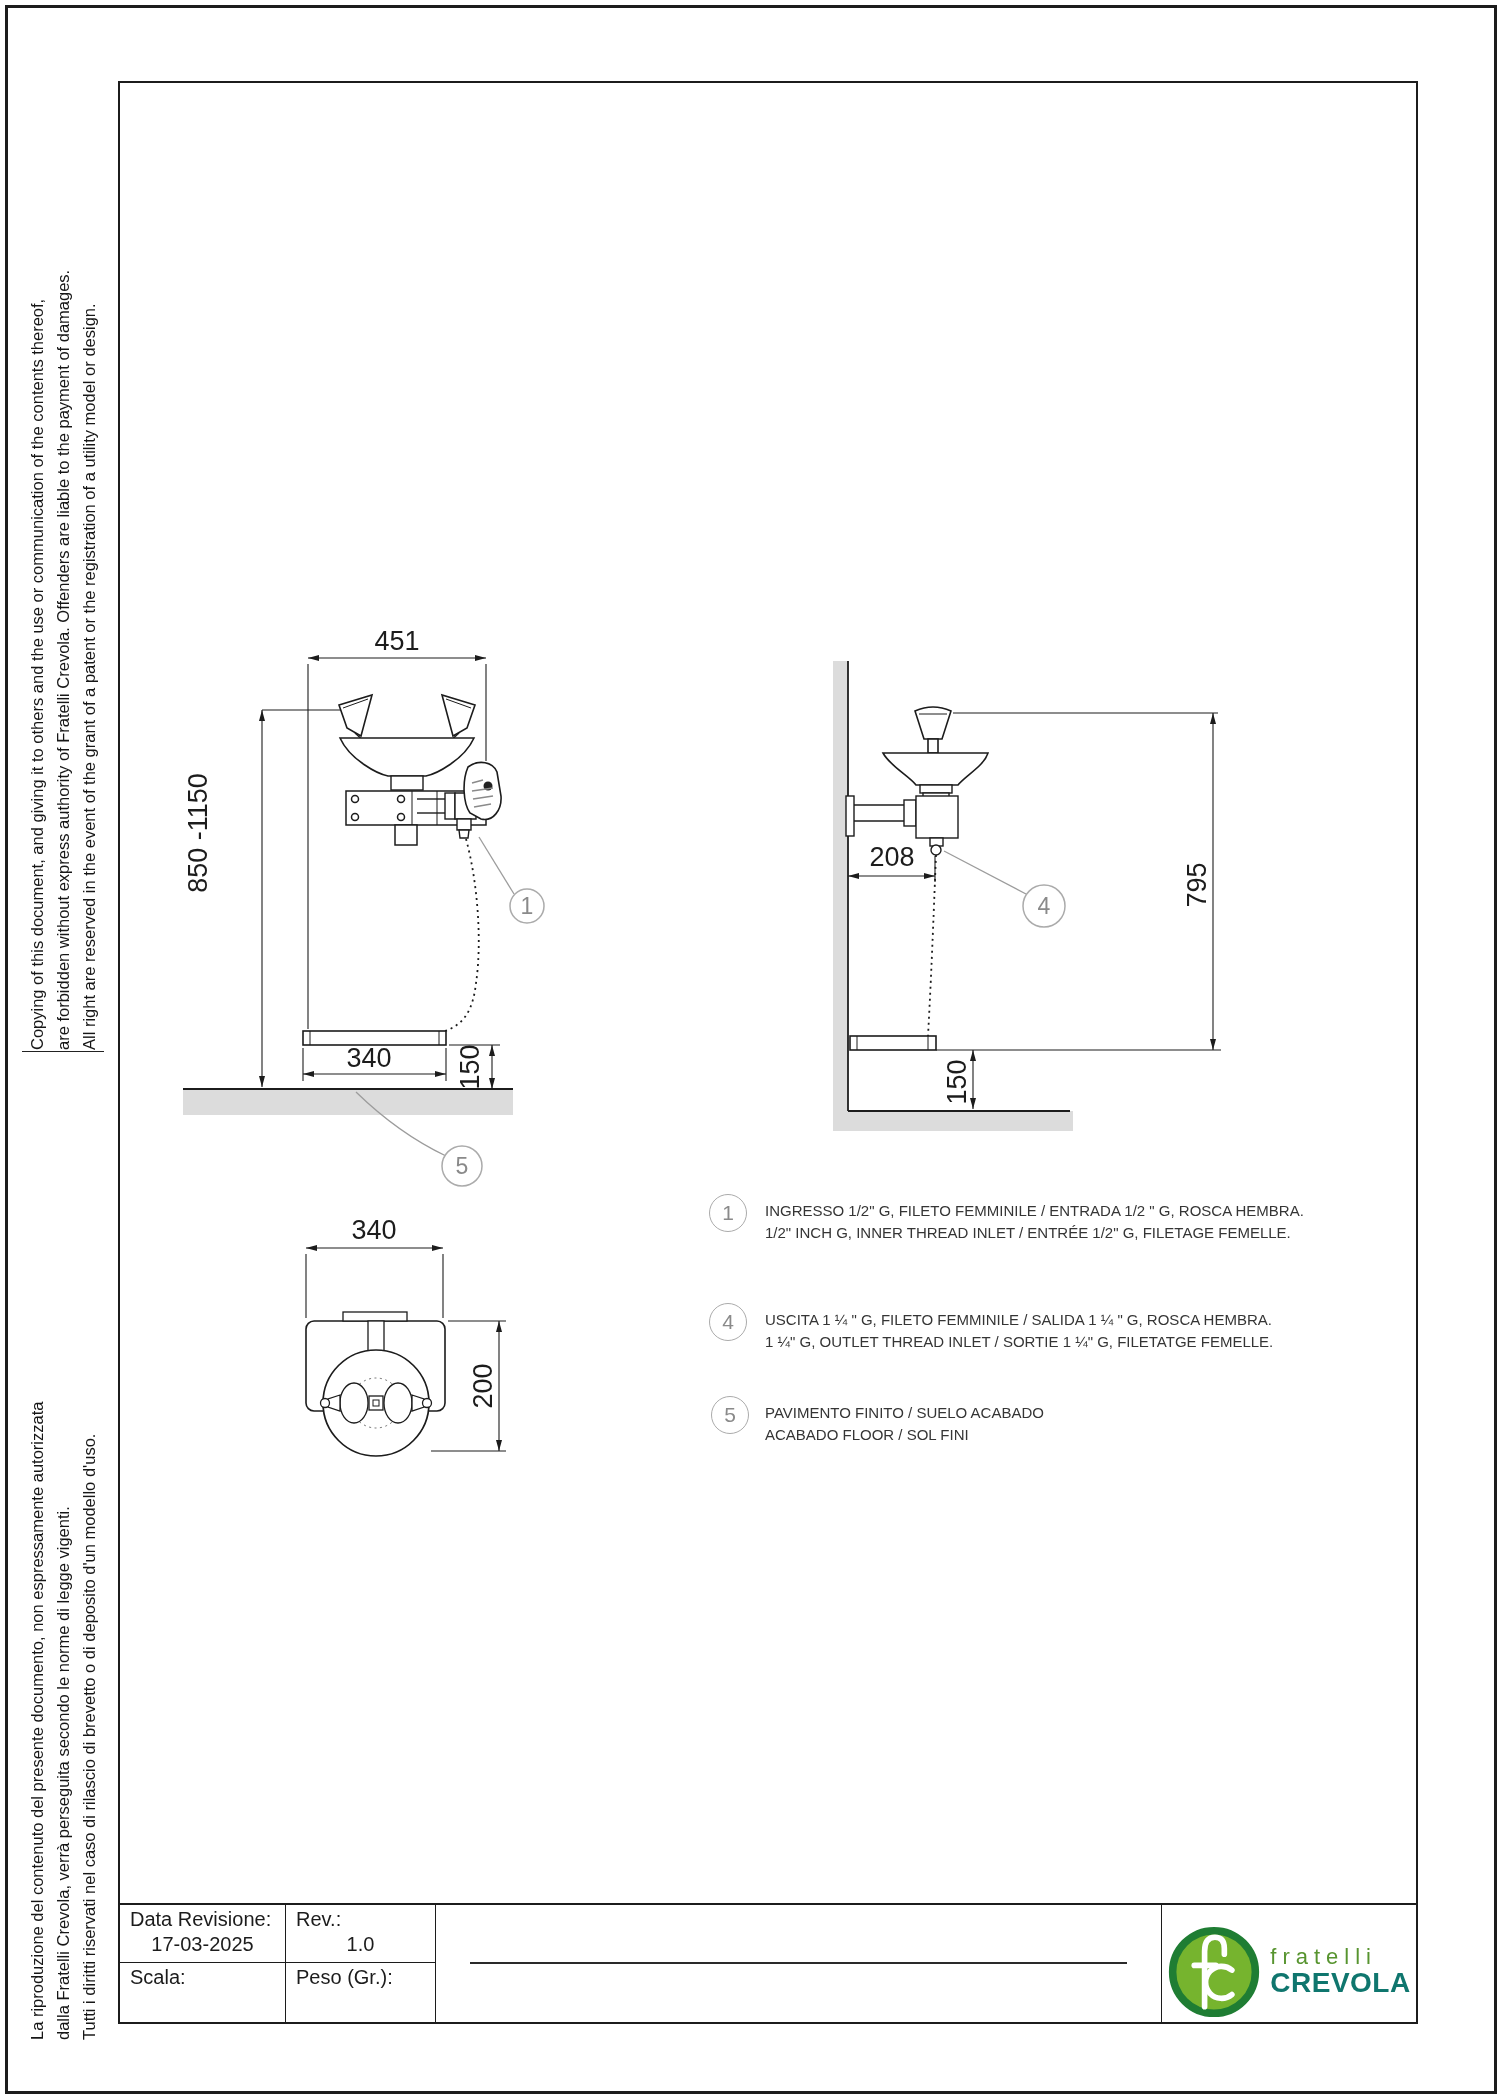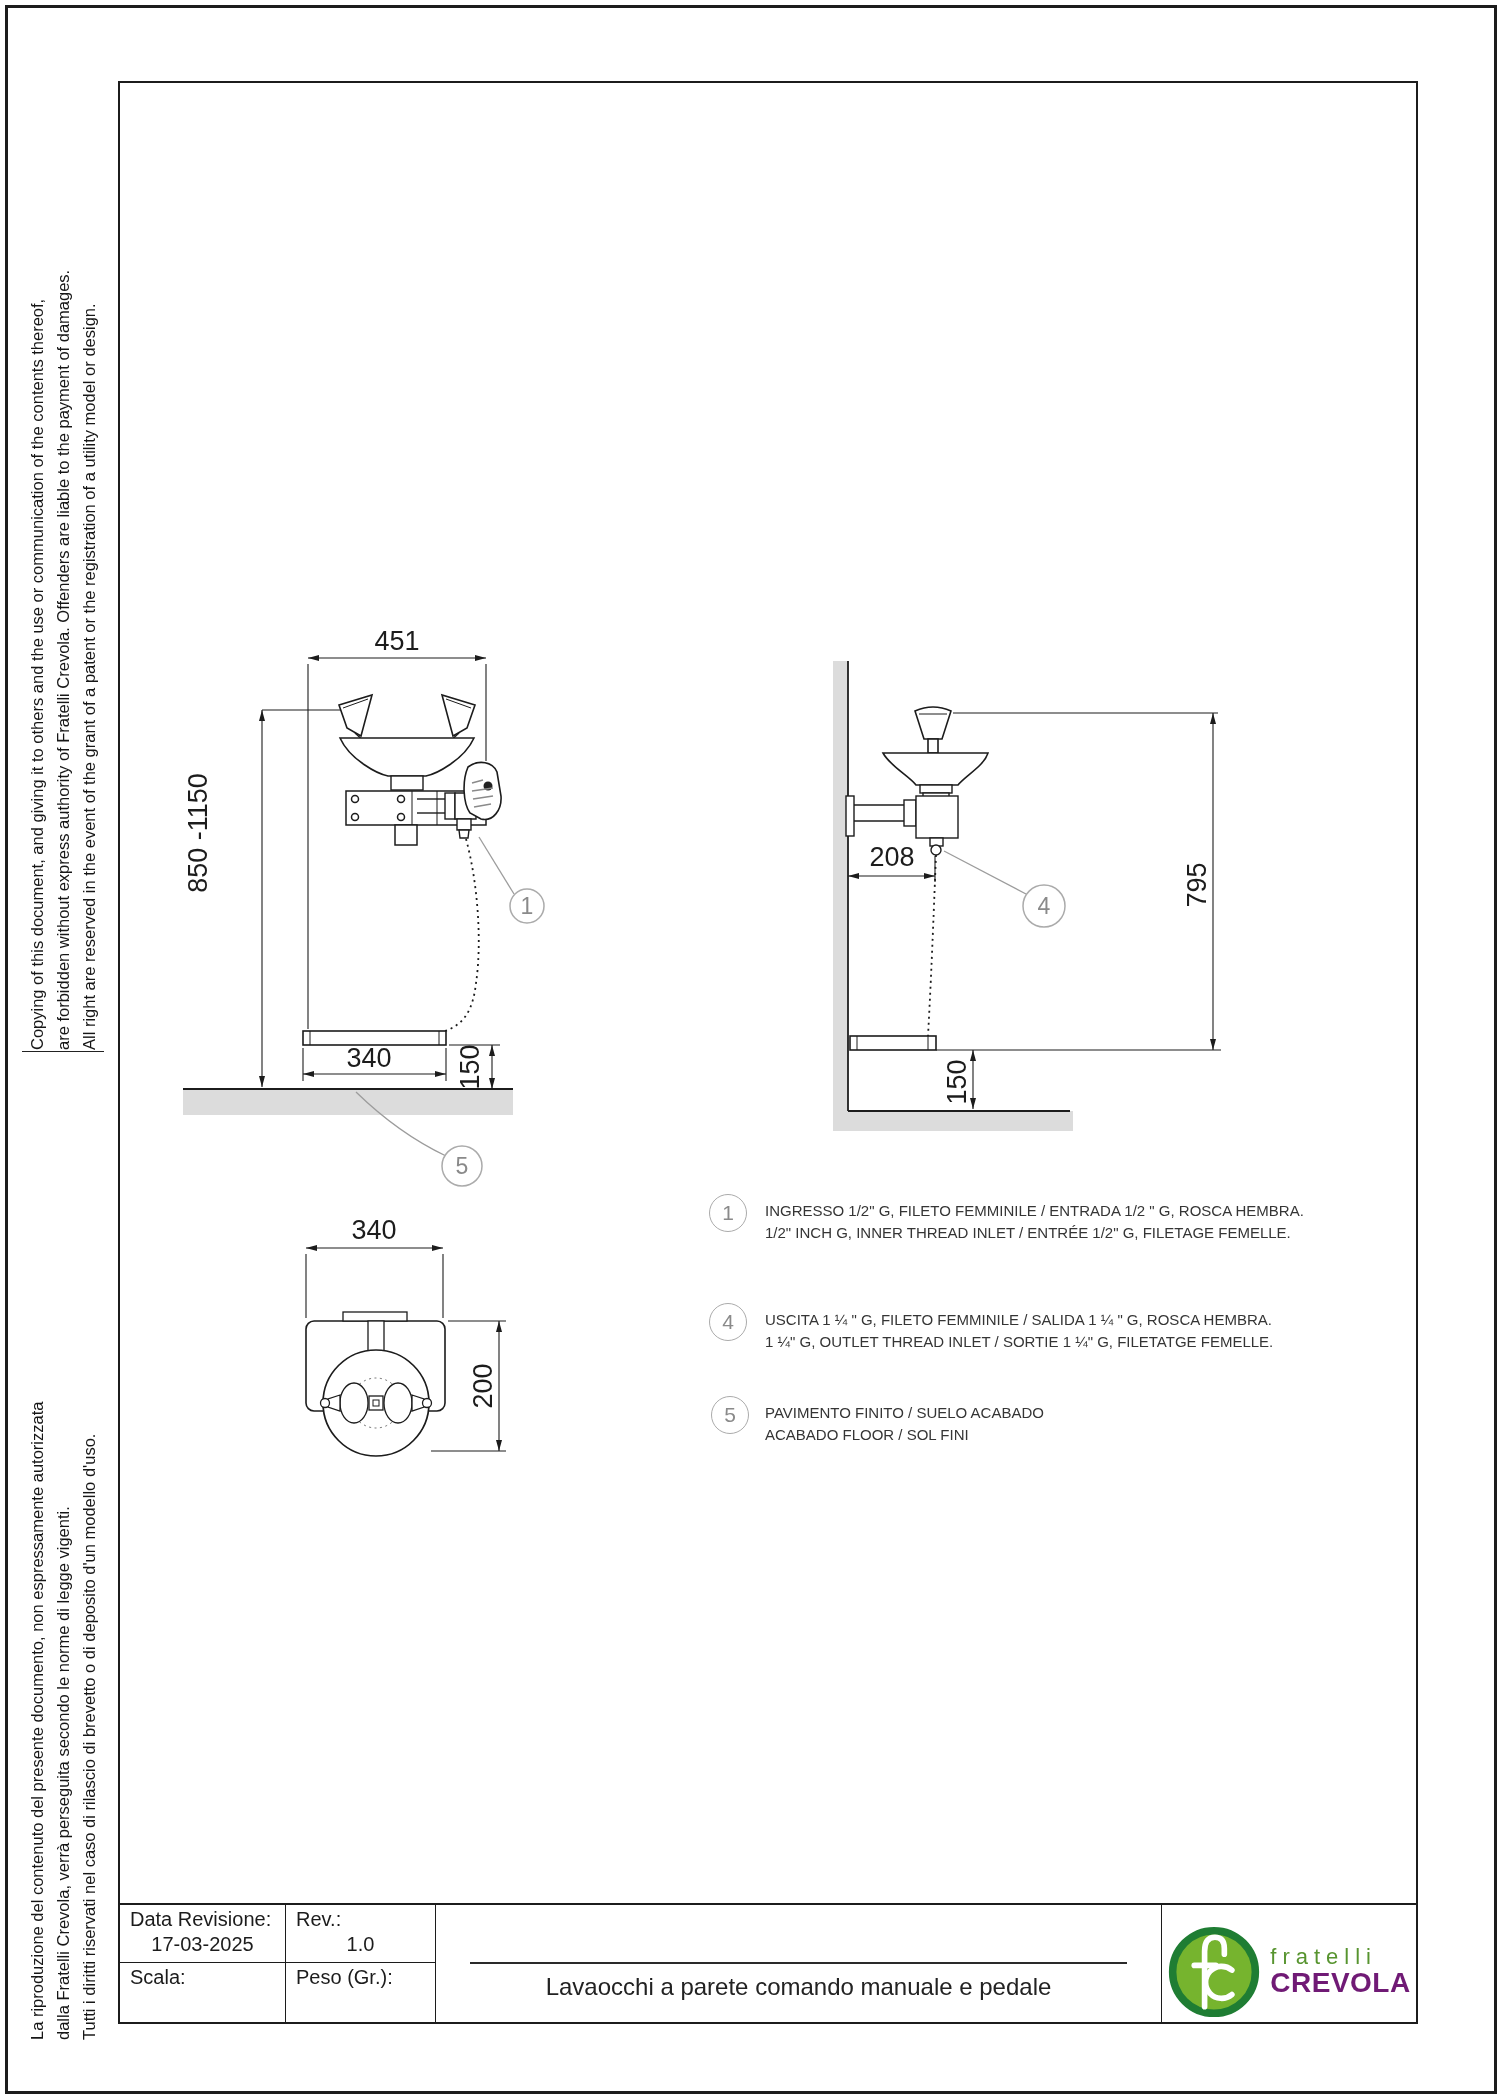--- a/index.html
+++ b/index.html
@@ -24,21 +24,21 @@
   .tb-cell .lbl{display:block;text-align:left;}
   .tb-cell .val{display:block;text-align:center;margin-top:2px;}
   .tb-bb{border-bottom:1.5px solid #1c1c1c;}
   .tb-center{grid-row:1 / span 2;grid-column:3;position:relative;border-right:1.5px solid #1c1c1c;box-sizing:border-box;}
   .tb-code{position:absolute;left:0;right:0;top:2px;text-align:center;font-size:44px;letter-spacing:1px;color:#111;}
   .tb-underline{position:absolute;left:34px;right:34px;top:57px;border-top:2px solid #2a2a2a;}
   .tb-title{position:absolute;left:0;right:0;top:68px;text-align:center;font-size:24px;color:#222;}
   .tb-logo{grid-row:1 / span 2;grid-column:4;display:flex;align-items:center;justify-content:center;gap:9px;margin-top:16px;}
   .logo-text{display:flex;flex-direction:column;line-height:1;}
   .logo-fratelli{font-size:22px;letter-spacing:6px;color:#57942f;}
-  .logo-crevola{font-size:28px;font-weight:bold;letter-spacing:0.5px;color:#701a75;margin-top:1px;}
+  .logo-crevola{font-size:28px;font-weight:bold;letter-spacing:0.5px;color:#0f766e;margin-top:1px;}
 </style>
 </head>
 <body>
 
 <div class="page">
 
   <div class="vtext" style="left:16px;top:1042px;width:872px;">
     <div>Copying of this document, and giving it to others and the use or communication of the contents thereof,</div>
     <div>are forbidden without express authority of Fratelli Crevola. Offenders are liable to the payment of damages.</div>
     <div>All right are reserved in the event of the grant of a patent or the registration of a utility model or design.</div>
@@ -288,21 +288,20 @@
       <span class="val">1.0</span>
     </div>
     <div class="tb-cell" style="grid-row:2;grid-column:1;">
       <span class="lbl">Scala:</span>
     </div>
     <div class="tb-cell" style="grid-row:2;grid-column:2;">
       <span class="lbl">Peso (Gr.):</span>
     </div>
     <div class="tb-center">
       <div class="tb-underline"></div>
-      <div class="tb-title">Lavaocchi a parete comando manuale e pedale</div>
     </div>
     <div class="tb-logo">
       <svg style="position:static;" width="94" height="94" viewBox="0 0 100 100">
         <circle cx="50" cy="50" r="44" fill="#76b42e" stroke="#1f7d33" stroke-width="8"></circle>
         <g fill="none" stroke="#ffffff" stroke-width="6" stroke-linecap="round">
           <path d="M40,87 L40,28 Q40,13 51,13 Q61,13 61,25 L61,31"></path>
           <line x1="29" y1="43" x2="52" y2="43"></line>
           <path d="M69,48 A17,17 0 1 0 69,74"></path>
         </g>
       </svg>

